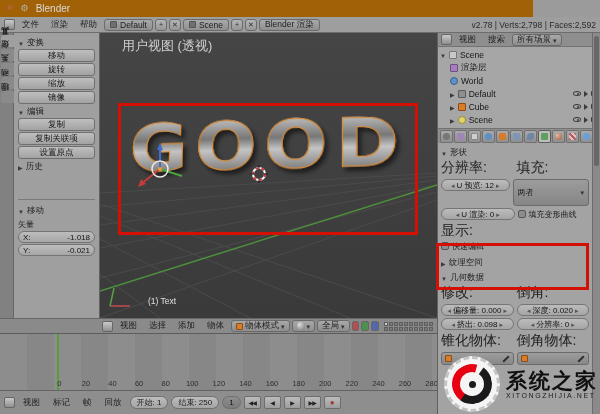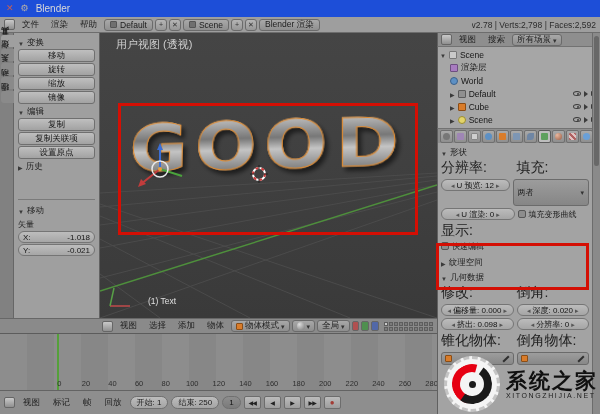--- a/index.html
+++ b/index.html
@@ -1,21 +1,21 @@
 <!DOCTYPE html>
 <html><head>
 <meta charset="utf-8">
 <style>
   *{margin:0;padding:0;box-sizing:border-box}
   html,body{background:#555}
   .screen{position:relative;width:600px;height:414px;overflow:hidden;
     font-family:"Liberation Sans","DejaVu Sans",sans-serif;font-size:9px;color:#1b1b1b;background:#9b9b9b}
 
   
-  .titlebar{position:absolute;left:0;top:0;width:600px;height:17px;background:#1d4ed8;
+  .titlebar{position:absolute;left:0;top:0;width:533px;height:17px;background:#a16207;
     display:flex;align-items:center;gap:7px;padding:0 6px;color:#d9d9d9;font-size:10px}
   .tb-ico{font-size:9px;line-height:1}
   .i-x::before{content:"✕"} .i-gear::before{content:"⚙"}
   .tb-close{color:#c75f52}.tb-gear{color:#b5b0a8}
 
   
   .infobar{position:absolute;left:0;top:17px;width:600px;height:16px;background:#9e9e9e;
     border-bottom:1px solid #6d6d6d;display:flex;align-items:center;gap:2px;padding:0 4px;font-size:8.5px}
   .menu{padding:0 5px;color:#222;white-space:nowrap}
   .ed-ico{width:11px;height:11px;border-radius:2px;background:linear-gradient(#c9c9c9,#8f8f8f);
@@ -45,21 +45,21 @@
   .tbtn.gap{}
   .redo{margin-top:26px;border-top:1px solid #7a7a7a;padding-top:3px}
   .numfield{display:flex;align-items:center;height:12px;border-radius:7px;margin-bottom:1px;padding:0 4px;
     background:linear-gradient(#bdbdbd,#a6a6a6);border:1px solid #757575;font-size:8px;color:#161616}
   .numfield .nf-l{margin-right:auto}
   .plain-label{font-size:8px;color:#242424;margin:2px 0 1px}
 
   
   .viewport{position:absolute;left:100px;top:33px;width:337px;height:285px;overflow:hidden;
     background:linear-gradient(#454545,#3a3a3a)}
-  .vp-label{position:absolute;left:16px;top:4px;color:#cfcfcf;font-size:11px}
+  .vp-label{position:absolute;left:22px;top:4px;color:#cfcfcf;font-size:13px}
   .vp-objname{position:absolute;left:48px;bottom:12px;color:#e0e0e0;font-size:8.5px}
   .good{position:absolute;left:40px;top:74px;font-size:66px;font-weight:bold;letter-spacing:7px;white-space:nowrap;
     font-family:"DejaVu Sans","Liberation Sans",sans-serif;
     color:#a9a9a9;
     background:linear-gradient(180deg,#e2e2e2 0%,#777 40%,#c4c4c4 55%,#4e4e4e 100%);
     -webkit-background-clip:text;background-clip:text;-webkit-text-fill-color:transparent;
     -webkit-text-stroke:1px #e08a2e;
     transform:perspective(600px) rotateY(-7deg) rotateX(5deg) skewY(-1.5deg) scaleX(1.12);
     filter:drop-shadow(3px 4px 2px rgba(0,0,0,.55))}
   .annotation1{position:absolute;left:18px;top:70px;width:300px;height:132px;border:3px solid #d40f04;z-index:9}

